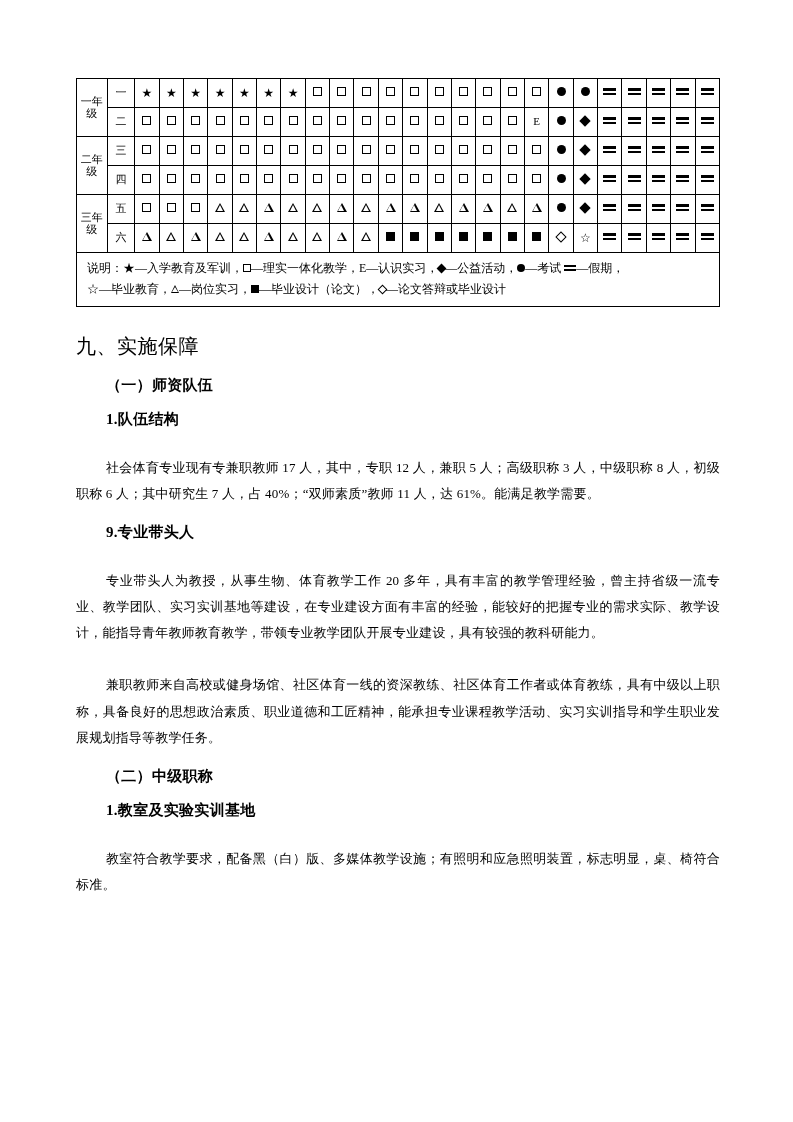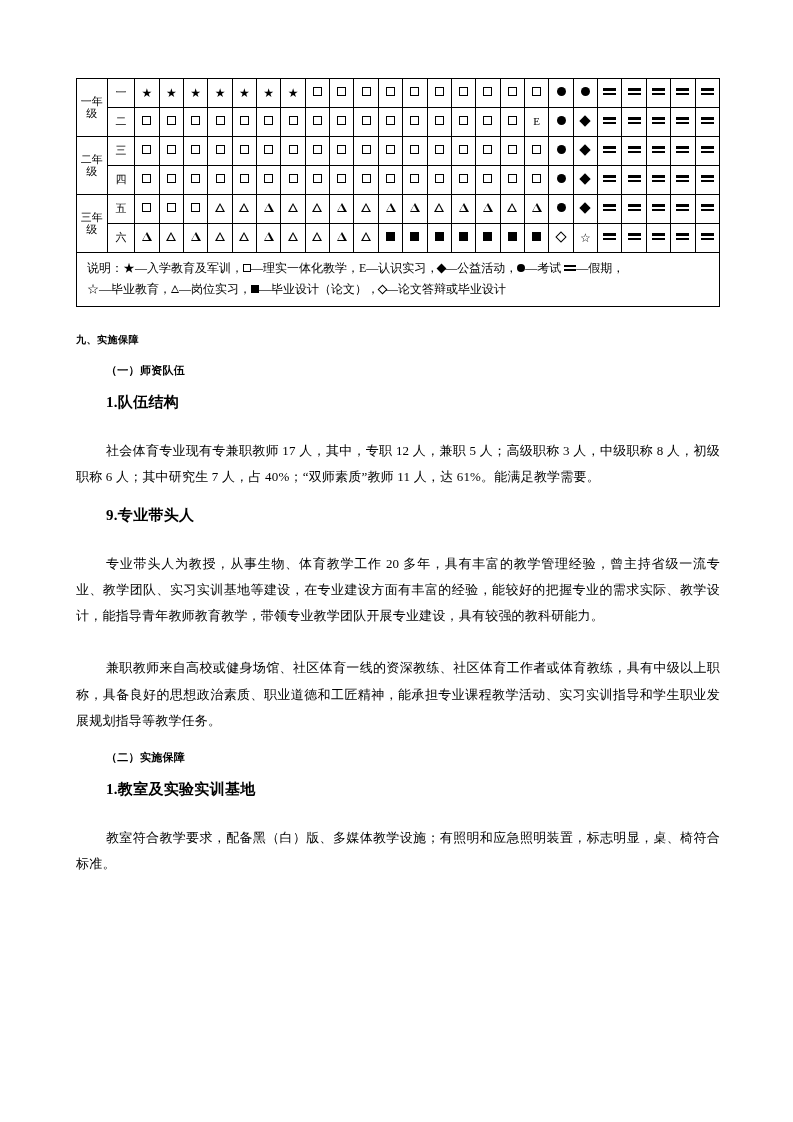--- a/index.html
+++ b/index.html
@@ -215,27 +215,27 @@
     position: absolute;
     left: 0;
     width: 12px; height: 2.3px;
     background: #000;
   }
   .lg-eq::before { top: 0.5px; }
   .lg-eq::after { top: 4.8px; }
 
   
   .sec-h {
-    font-size: 10px;
-    font-weight: bold;
+    font-size: 20px;
+    font-weight: normal;
     margin: 26px 0 0 0;
     letter-spacing: 0.5px;
   }
   .sub-h {
-    font-size: 11px;
+    font-size: 15px;
     font-weight: bold;
     margin: 16px 0 0 0;
     text-indent: 30px;
     letter-spacing: 0.3px;
   }
   .sub-h2 {
     font-size: 15px;
     font-weight: bold;
     margin: 15px 0 0 0;
     text-indent: 30px;
@@ -454,18 +454,18 @@
 
     <h3 class="sub-h">（一）师资队伍</h3>
     <h4 class="sub-h2">1.队伍结构</h4>
     <p class="body">社会体育专业现有专兼职教师 17 人，其中，专职 12 人，兼职 5 人；高级职称 3 人，中级职称 8 人，初级职称 6 人；其中研究生 7 人，占 40%；“双师素质”教师 11 人，达 61%。能满足教学需要。</p>
 
     <h4 class="sub-h2">9.专业带头人</h4>
     <p class="body">专业带头人为教授，从事生物、体育教学工作 20 多年，具有丰富的教学管理经验，曾主持省级一流专业、教学团队、实习实训基地等建设，在专业建设方面有丰富的经验，能较好的把握专业的需求实际、教学设计，能指导青年教师教育教学，带领专业教学团队开展专业建设，具有较强的教科研能力。</p>
 
     <p class="body">兼职教师来自高校或健身场馆、社区体育一线的资深教练、社区体育工作者或体育教练，具有中级以上职称，具备良好的思想政治素质、职业道德和工匠精神，能承担专业课程教学活动、实习实训指导和学生职业发展规划指导等教学任务。</p>
 
-    <h3 class="sub-h">（二）实施保障</h3>
+    <h3 class="sub-h">（二）中级职称</h3>
     <h4 class="sub-h2">1.教室及实验实训基地</h4>
     <p class="body">教室符合教学要求，配备黑（白）版、多媒体教学设施；有照明和应急照明装置，标志明显，桌、椅符合标准。</p>
 
   </div>
 </div>
 
 </body></html>

